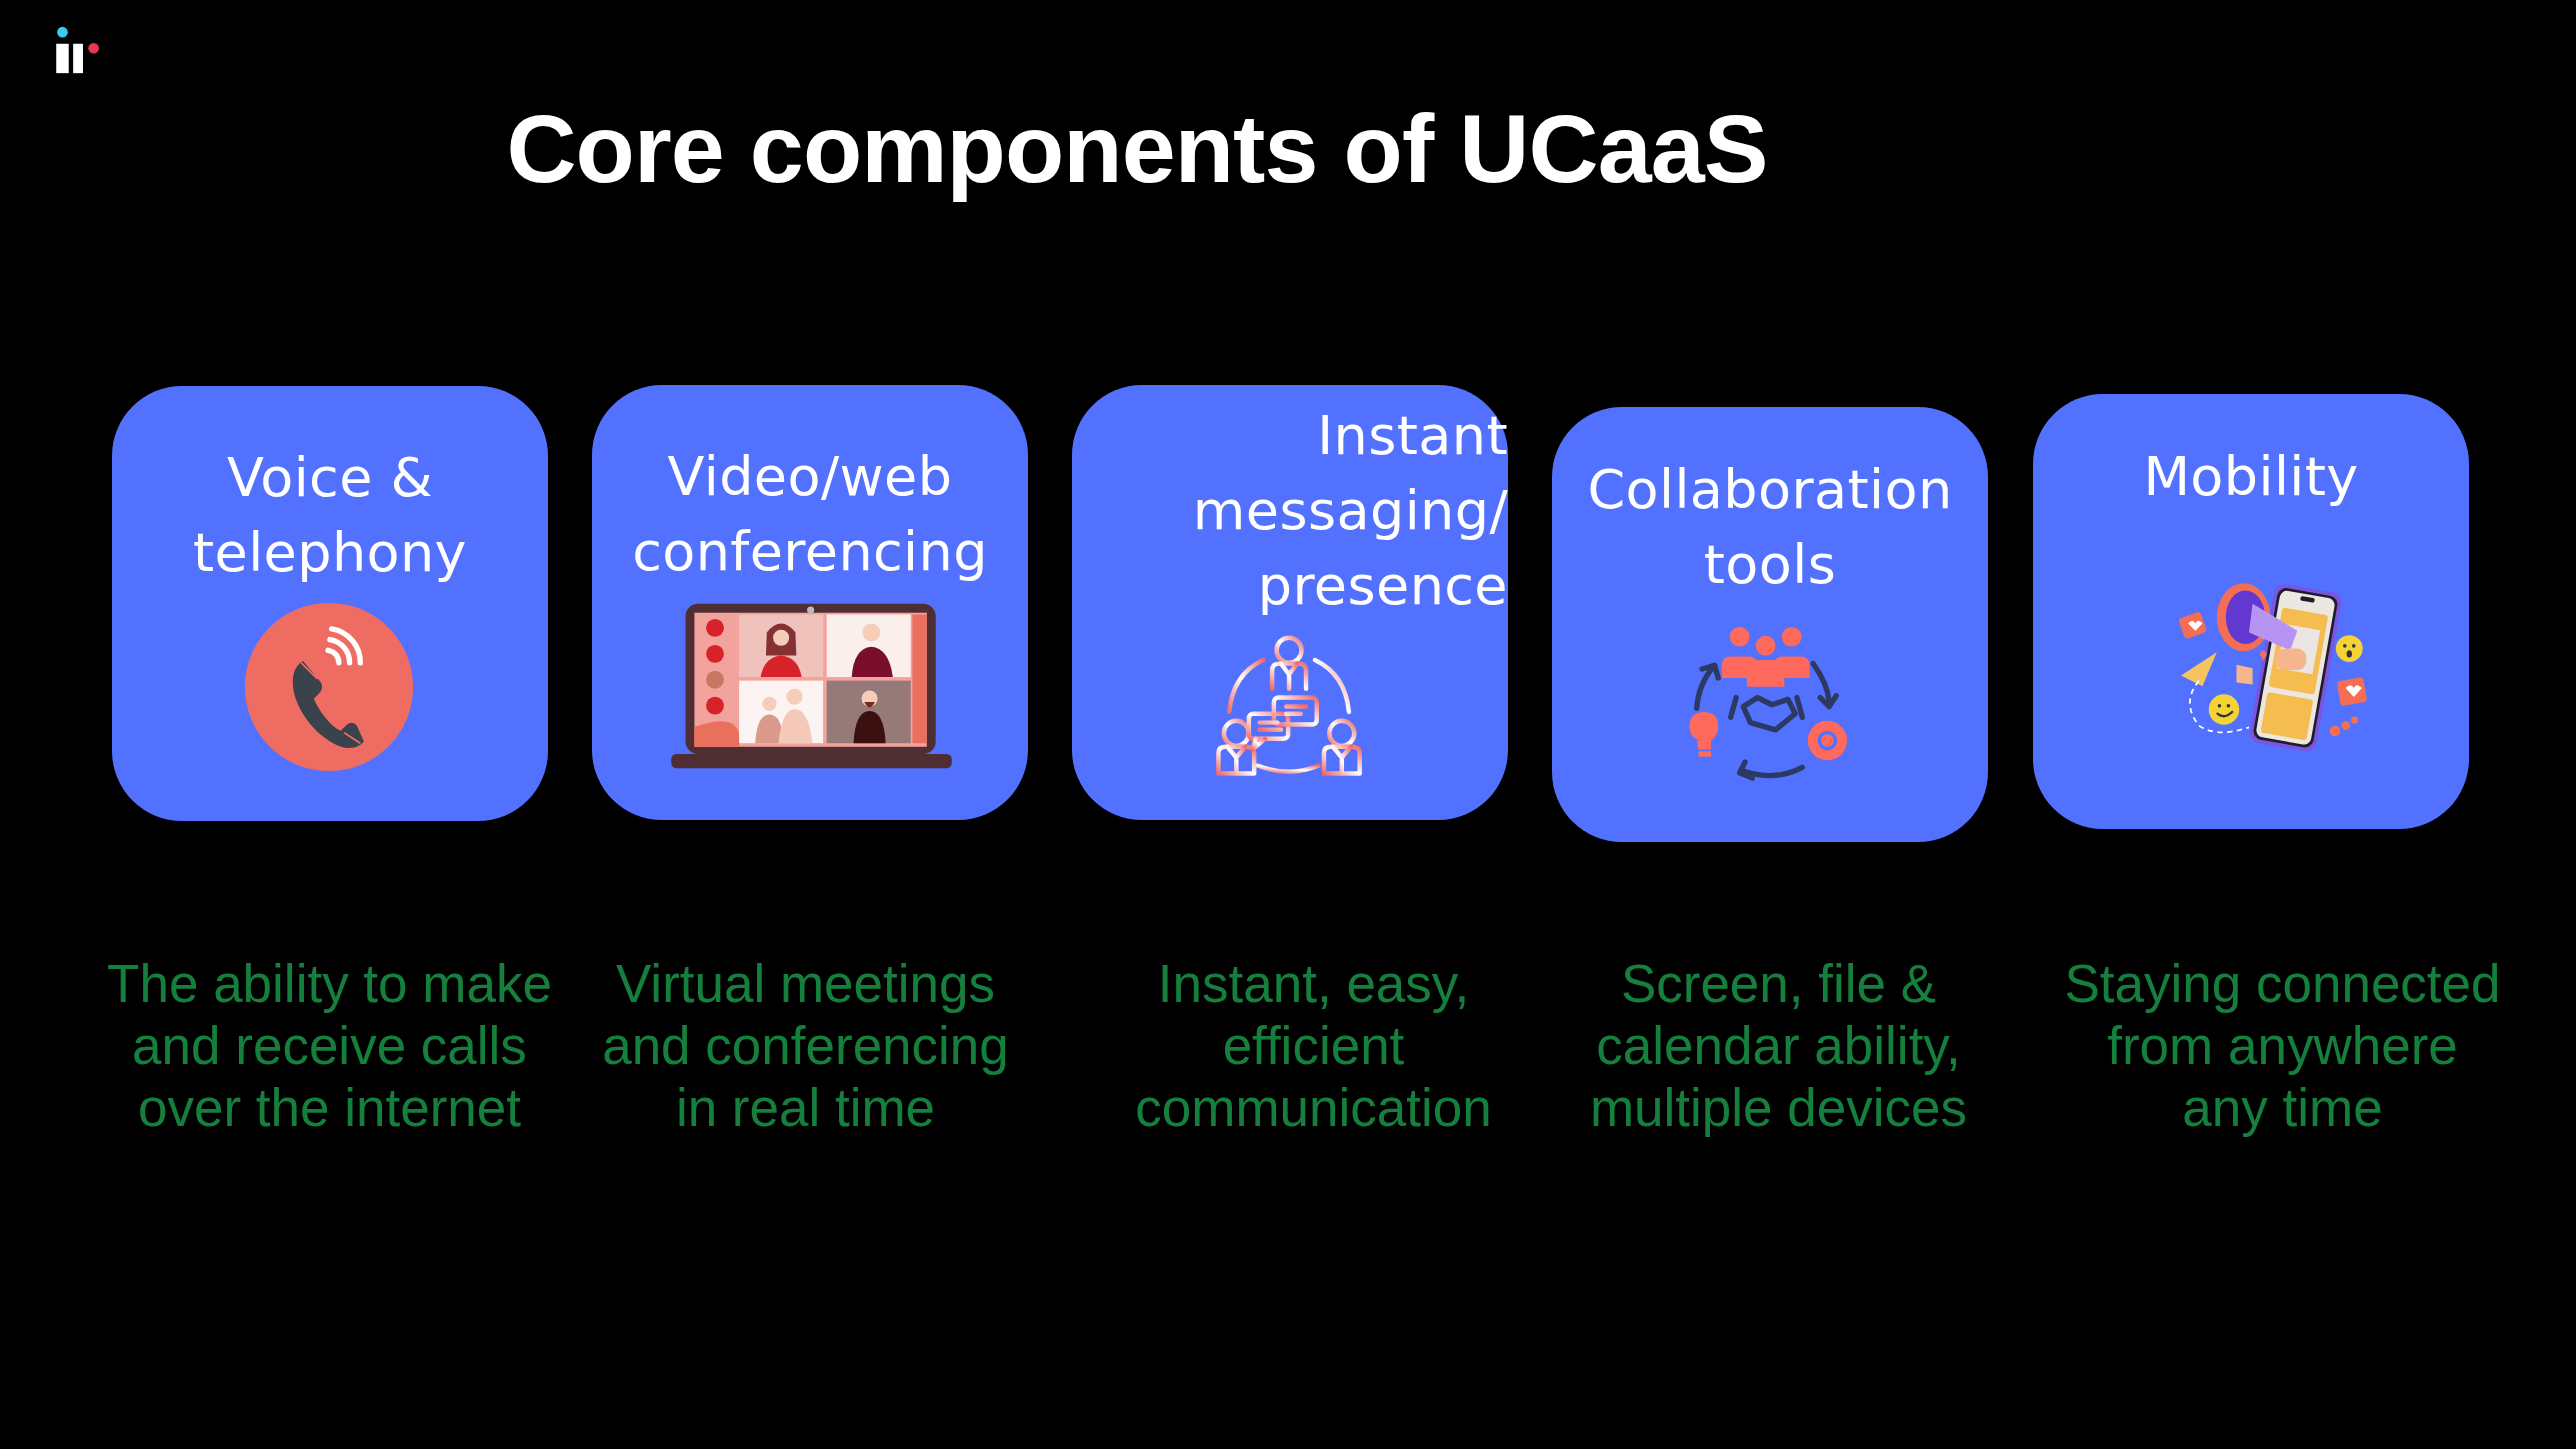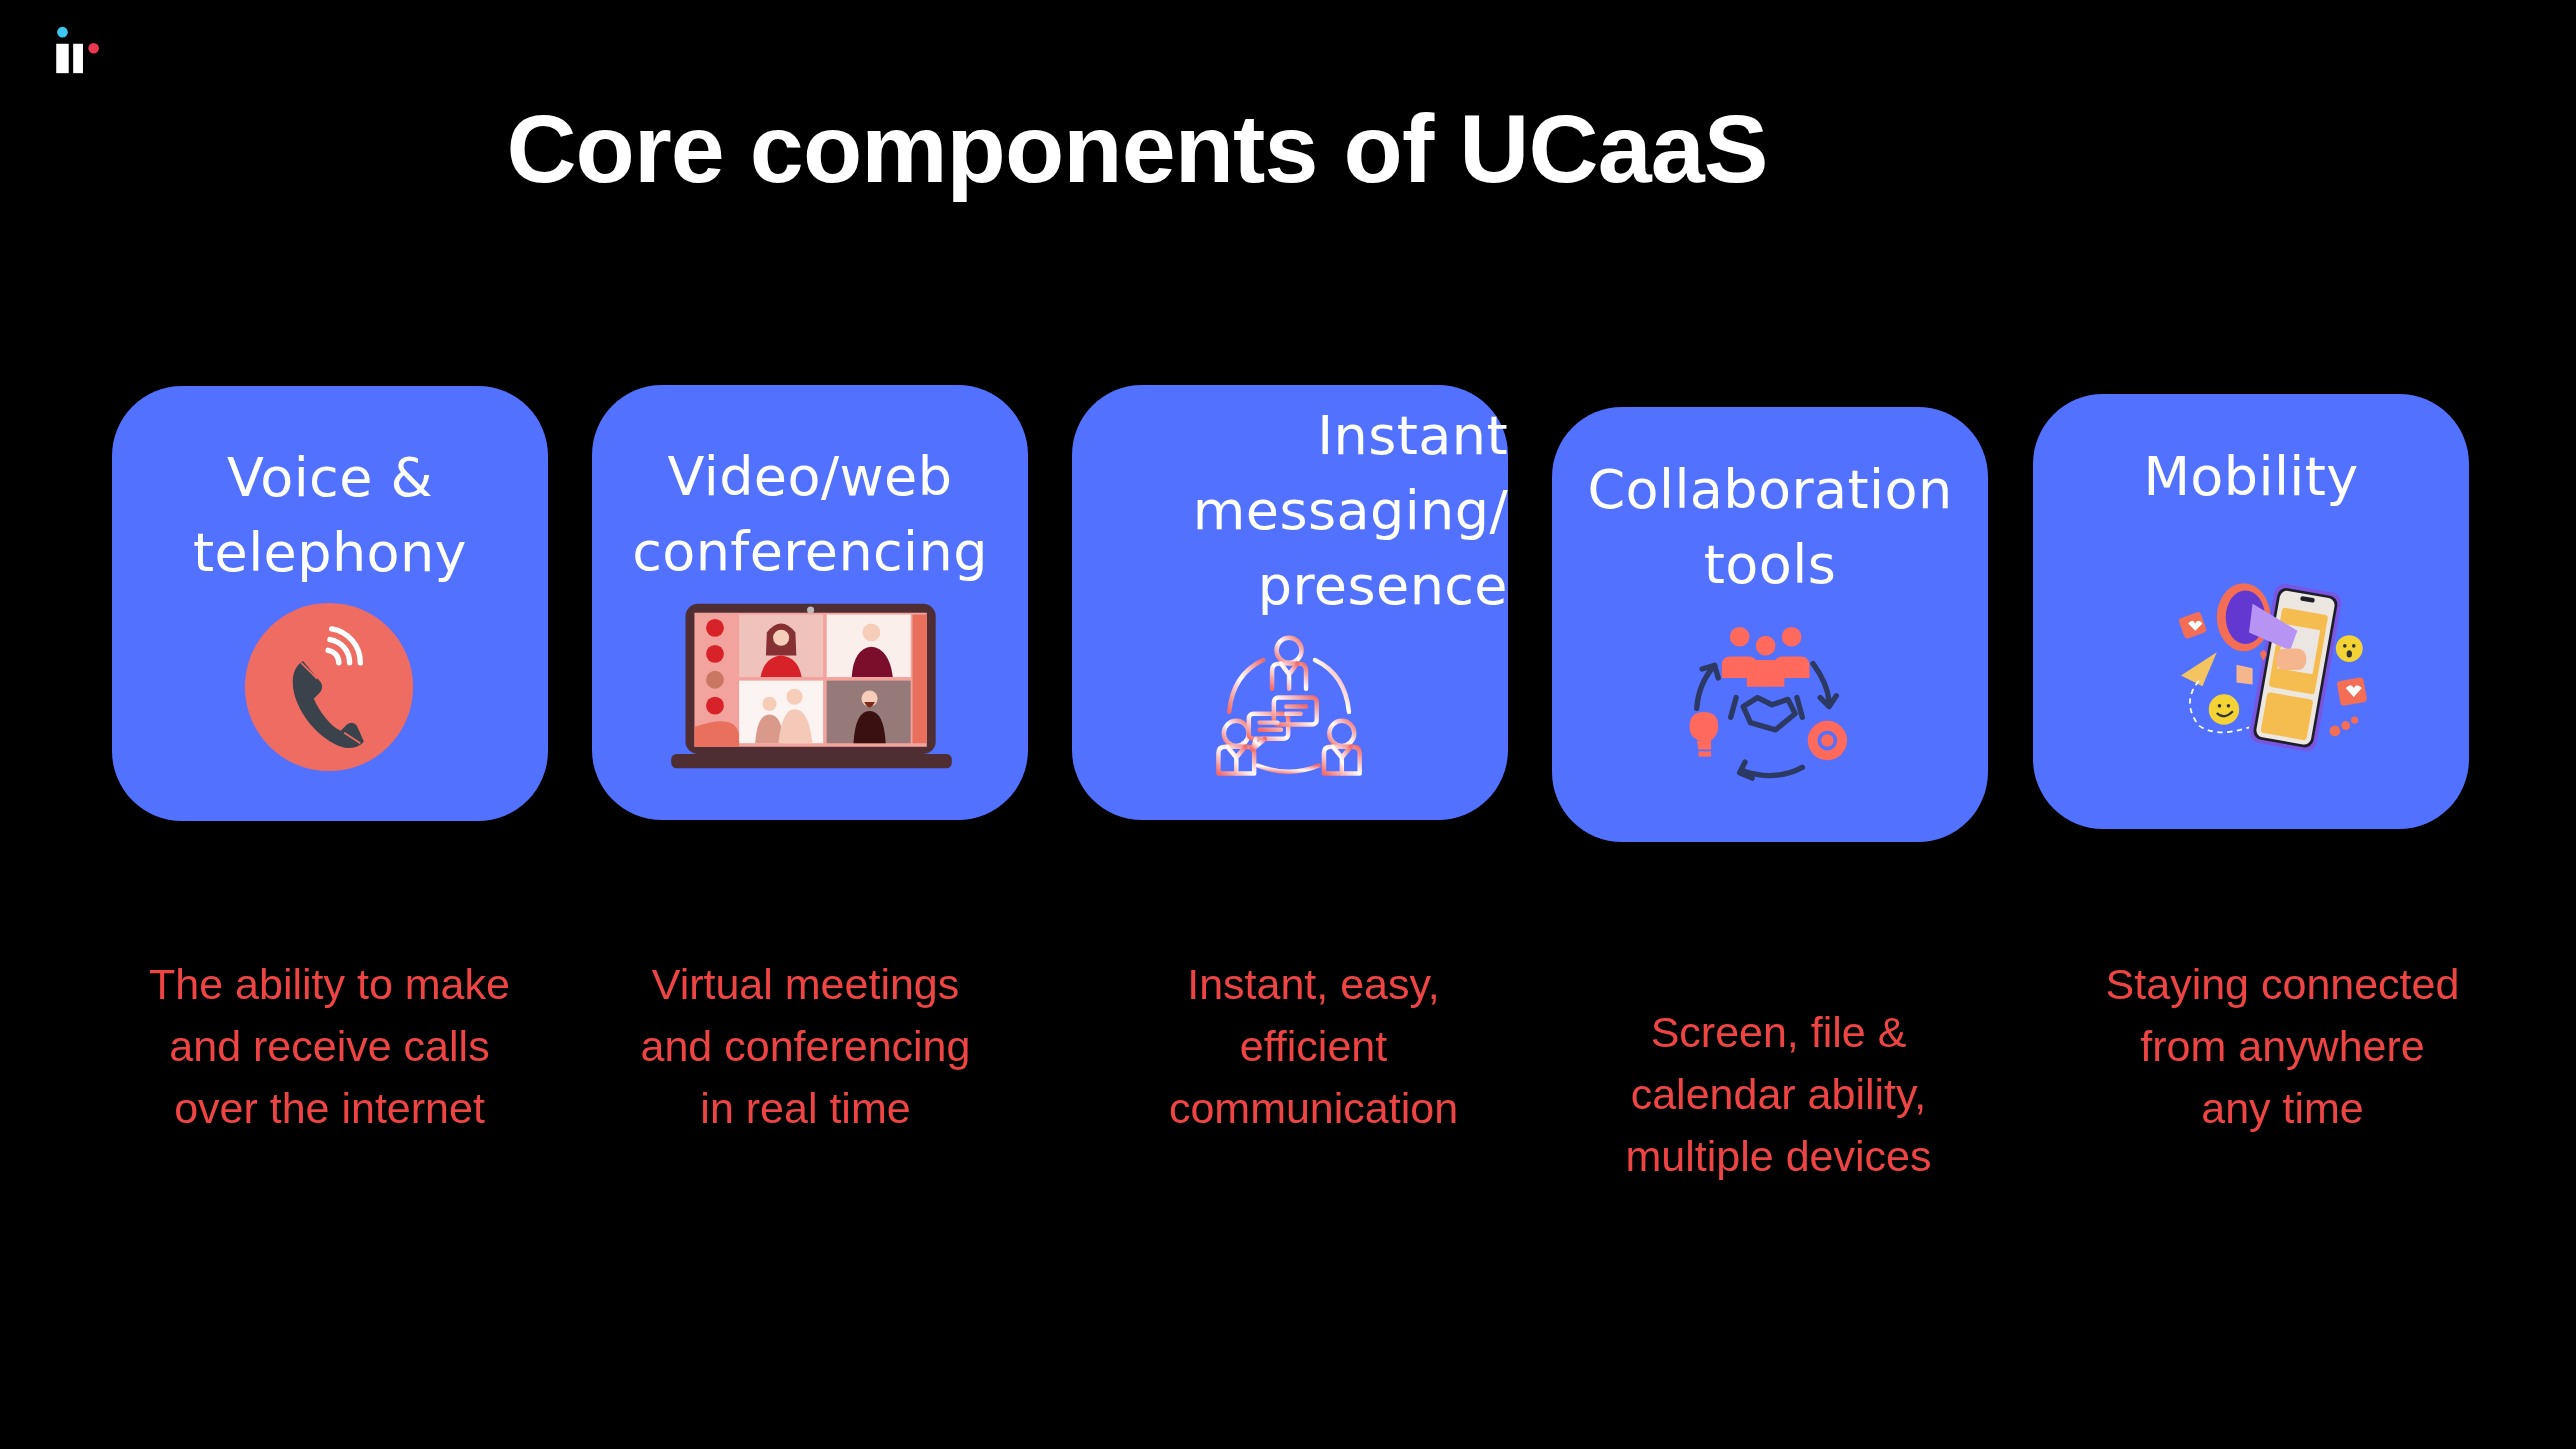--- a/index.html
+++ b/index.html
@@ -8,22 +8,22 @@
   .logo { position:absolute; left:50px; top:23px; width:57px; height:54px; }
   .title { position:absolute; left:0; top:86px; width:2274px; text-align:center;
            font-size:97px; font-weight:700; letter-spacing:-0.9px; line-height:125px; }
   .card { position:absolute; width:436px; height:435px; background:#5271FF;
           border-radius:70px; box-sizing:border-box; }
   .card-title { position:absolute; left:0; width:100%; text-align:center;
                 font-size:54px; line-height:75px; color:#fff;
                 font-family:"DejaVu Sans", "Liberation Sans", sans-serif; font-weight:400;
                 letter-spacing:0.4px; }
   .card-icon { position:absolute; }
-  .desc { position:absolute; width:465px; text-align:center; font-size:43px;
-          line-height:62px; color:#ef4444;
+  .desc { position:absolute; width:465px; text-align:center; font-size:53px;
+          line-height:62px; color:#15803d;
           font-family:"Liberation Sans", sans-serif; }
   .desc span { display:block; }
 </style>
 </head>
 <body>
 
 <svg class="logo" viewBox="0 0 64 60">
   <circle cx="14" cy="10" r="6" fill="#3BC8F5"></circle>
   <rect x="7" y="23" width="14" height="33" fill="#fff"></rect>
   <rect x="26" y="23" width="11" height="33" fill="#fff"></rect>
@@ -203,21 +203,21 @@
 <div class="desc" style="left:573px; top:953px;">
   <span>Virtual meetings</span>
   <span>and conferencing</span>
   <span>in real time</span>
 </div>
 <div class="desc" style="left:1081px; top:953px;">
   <span>Instant, easy,</span>
   <span>efficient</span>
   <span>communication</span>
 </div>
-<div class="desc" style="left:1546px; top:953px;margin-top:48px;">
+<div class="desc" style="left:1546px; top:953px;">
   <span>Screen, file &amp;</span>
   <span>calendar ability,</span>
   <span>multiple devices</span>
 </div>
 <div class="desc" style="left:2050px; top:953px;">
   <span>Staying connected</span>
   <span>from anywhere</span>
   <span>any time</span>
 </div>
 

